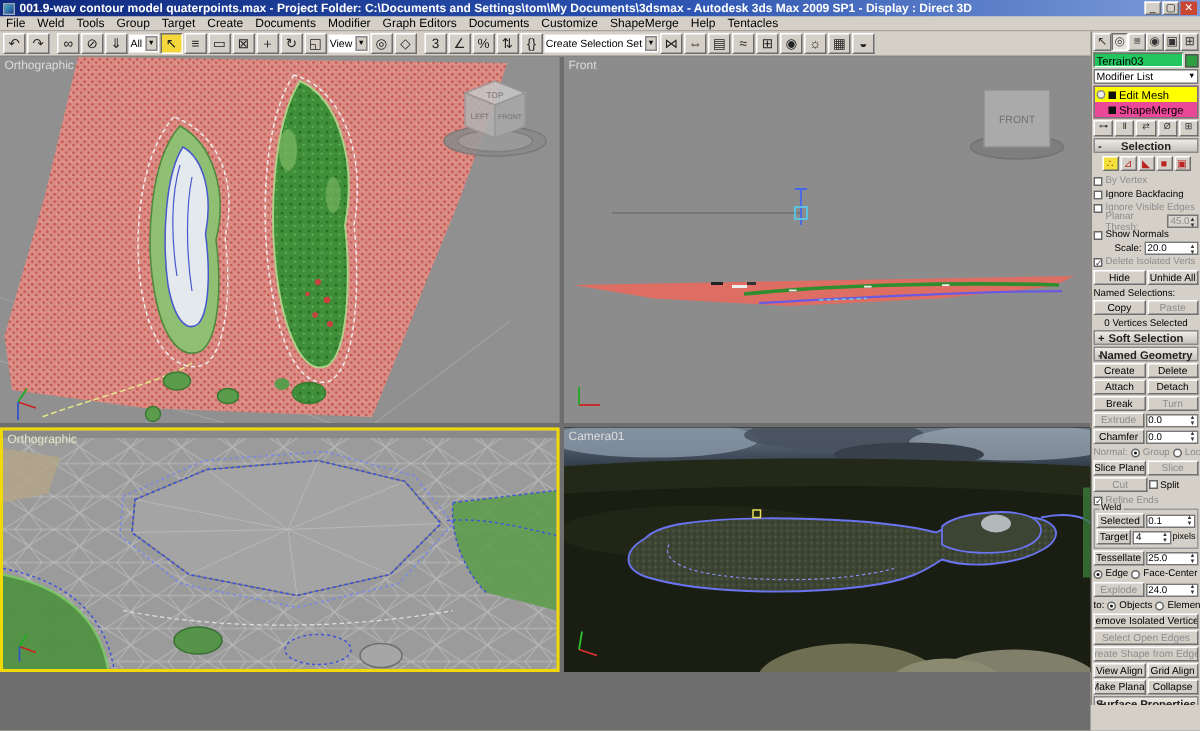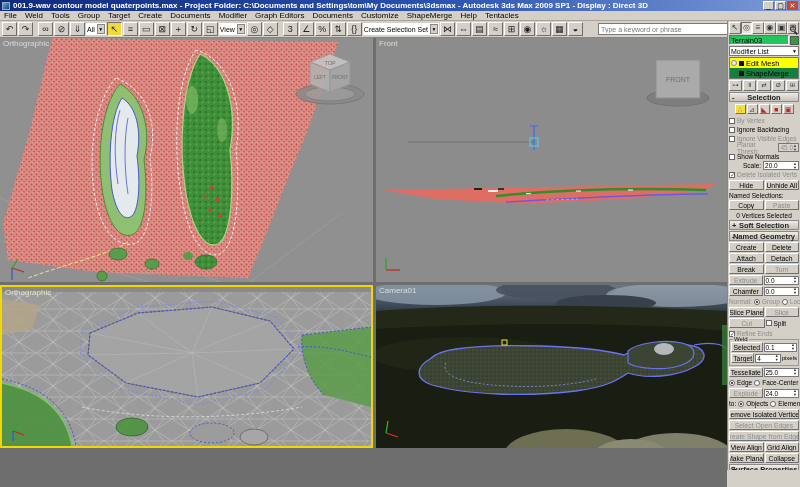--- a/index.html
+++ b/index.html
@@ -47,21 +47,21 @@
 
   
   .panel{width:73px;height:449px;background:#d4d0c8;border-left:1px solid #8a867e;padding:1px;font-size:7px;overflow:hidden}
   .ptabs{display:flex;height:12px;margin-bottom:1px}
   .ptab{flex:1;font-size:8px;line-height:10px;text-align:center;color:#333}
   .ptab.on{background:#e8e4dc;border-color:#6e6e6e #ffffff #ffffff #6e6e6e}
   .prow{display:flex;align-items:center;gap:1px;margin:1px 0}
   .objname{flex:1;height:10px;font-size:7.5px;padding:0 1px;display:flex;align-items:center}
   .swatch{width:9px;height:9px;background:#2e9e3e;border:1px solid #555}
   .modlist{flex:1;height:10px;font-size:7px;display:flex;align-items:center;background:#fff;border:1px solid #777;padding:0 1px;justify-content:space-between}
-  .stack{height:22px;background:#15803d;border:1px solid #777;font-size:7.5px}
+  .stack{height:22px;background:#ec4899;border:1px solid #777;font-size:7.5px}
   .stackrow{height:10px;display:flex;align-items:center;gap:2px;padding:0 1px}
   .stackrow.sel{background:#ffff00}
   .bulb{width:6px;height:6px;border-radius:50%;background:#eee;border:1px solid #888}
   .blkbox{width:5px;height:5px;background:#111}
   .stacktools{display:flex;gap:1px;height:11px;margin:1px 0}
   .stb{flex:1;font-size:6px;line-height:9px;text-align:center;color:#333}
   .rollhead{height:10px;background:linear-gradient(#efece6,#c6c2ba);border:1px solid #8a8a8a;
     font-size:7.5px;font-weight:bold;color:#222;display:flex;align-items:center;justify-content:center;position:relative;margin-top:1px}
   .rollhead .pm{position:absolute;left:2px;font-weight:bold}
   .subobjrow{display:flex;gap:1px;justify-content:center;margin:2px 0}
@@ -162,27 +162,20 @@
   </span>
   <span class="tbtn raised">⋈</span>
   <span class="tbtn raised">⇔</span>
   <span class="tbtn raised">▤</span>
   <span class="tbtn raised">≈</span>
   <span class="tbtn raised">⊞</span>
   <span class="tbtn raised">◉</span>
   <span class="tbtn raised">☼</span>
   <span class="tbtn raised">▦</span>
   <span class="tbtn raised">◒</span>
-  <span class="searchwrap">
-    <input class="searchinput" placeholder="Type a keyword or phrase" style="">
-    <span class="tbtn raised cc">
-            <span class="mag"></span>
-          </span>
-
-  </span>
 </div>
 
 <div class="vparea">
 
   <div class="vp" id="vp-tl">
     <span class="vplabel">Orthographic</span>
     <svg width="373" height="244" viewBox="0 0 373 244">
       <defs>
         <pattern id="redstipple" width="5" height="5" patternUnits="userSpaceOnUse">
           <rect width="5" height="5" fill="#db8d85"></rect>

